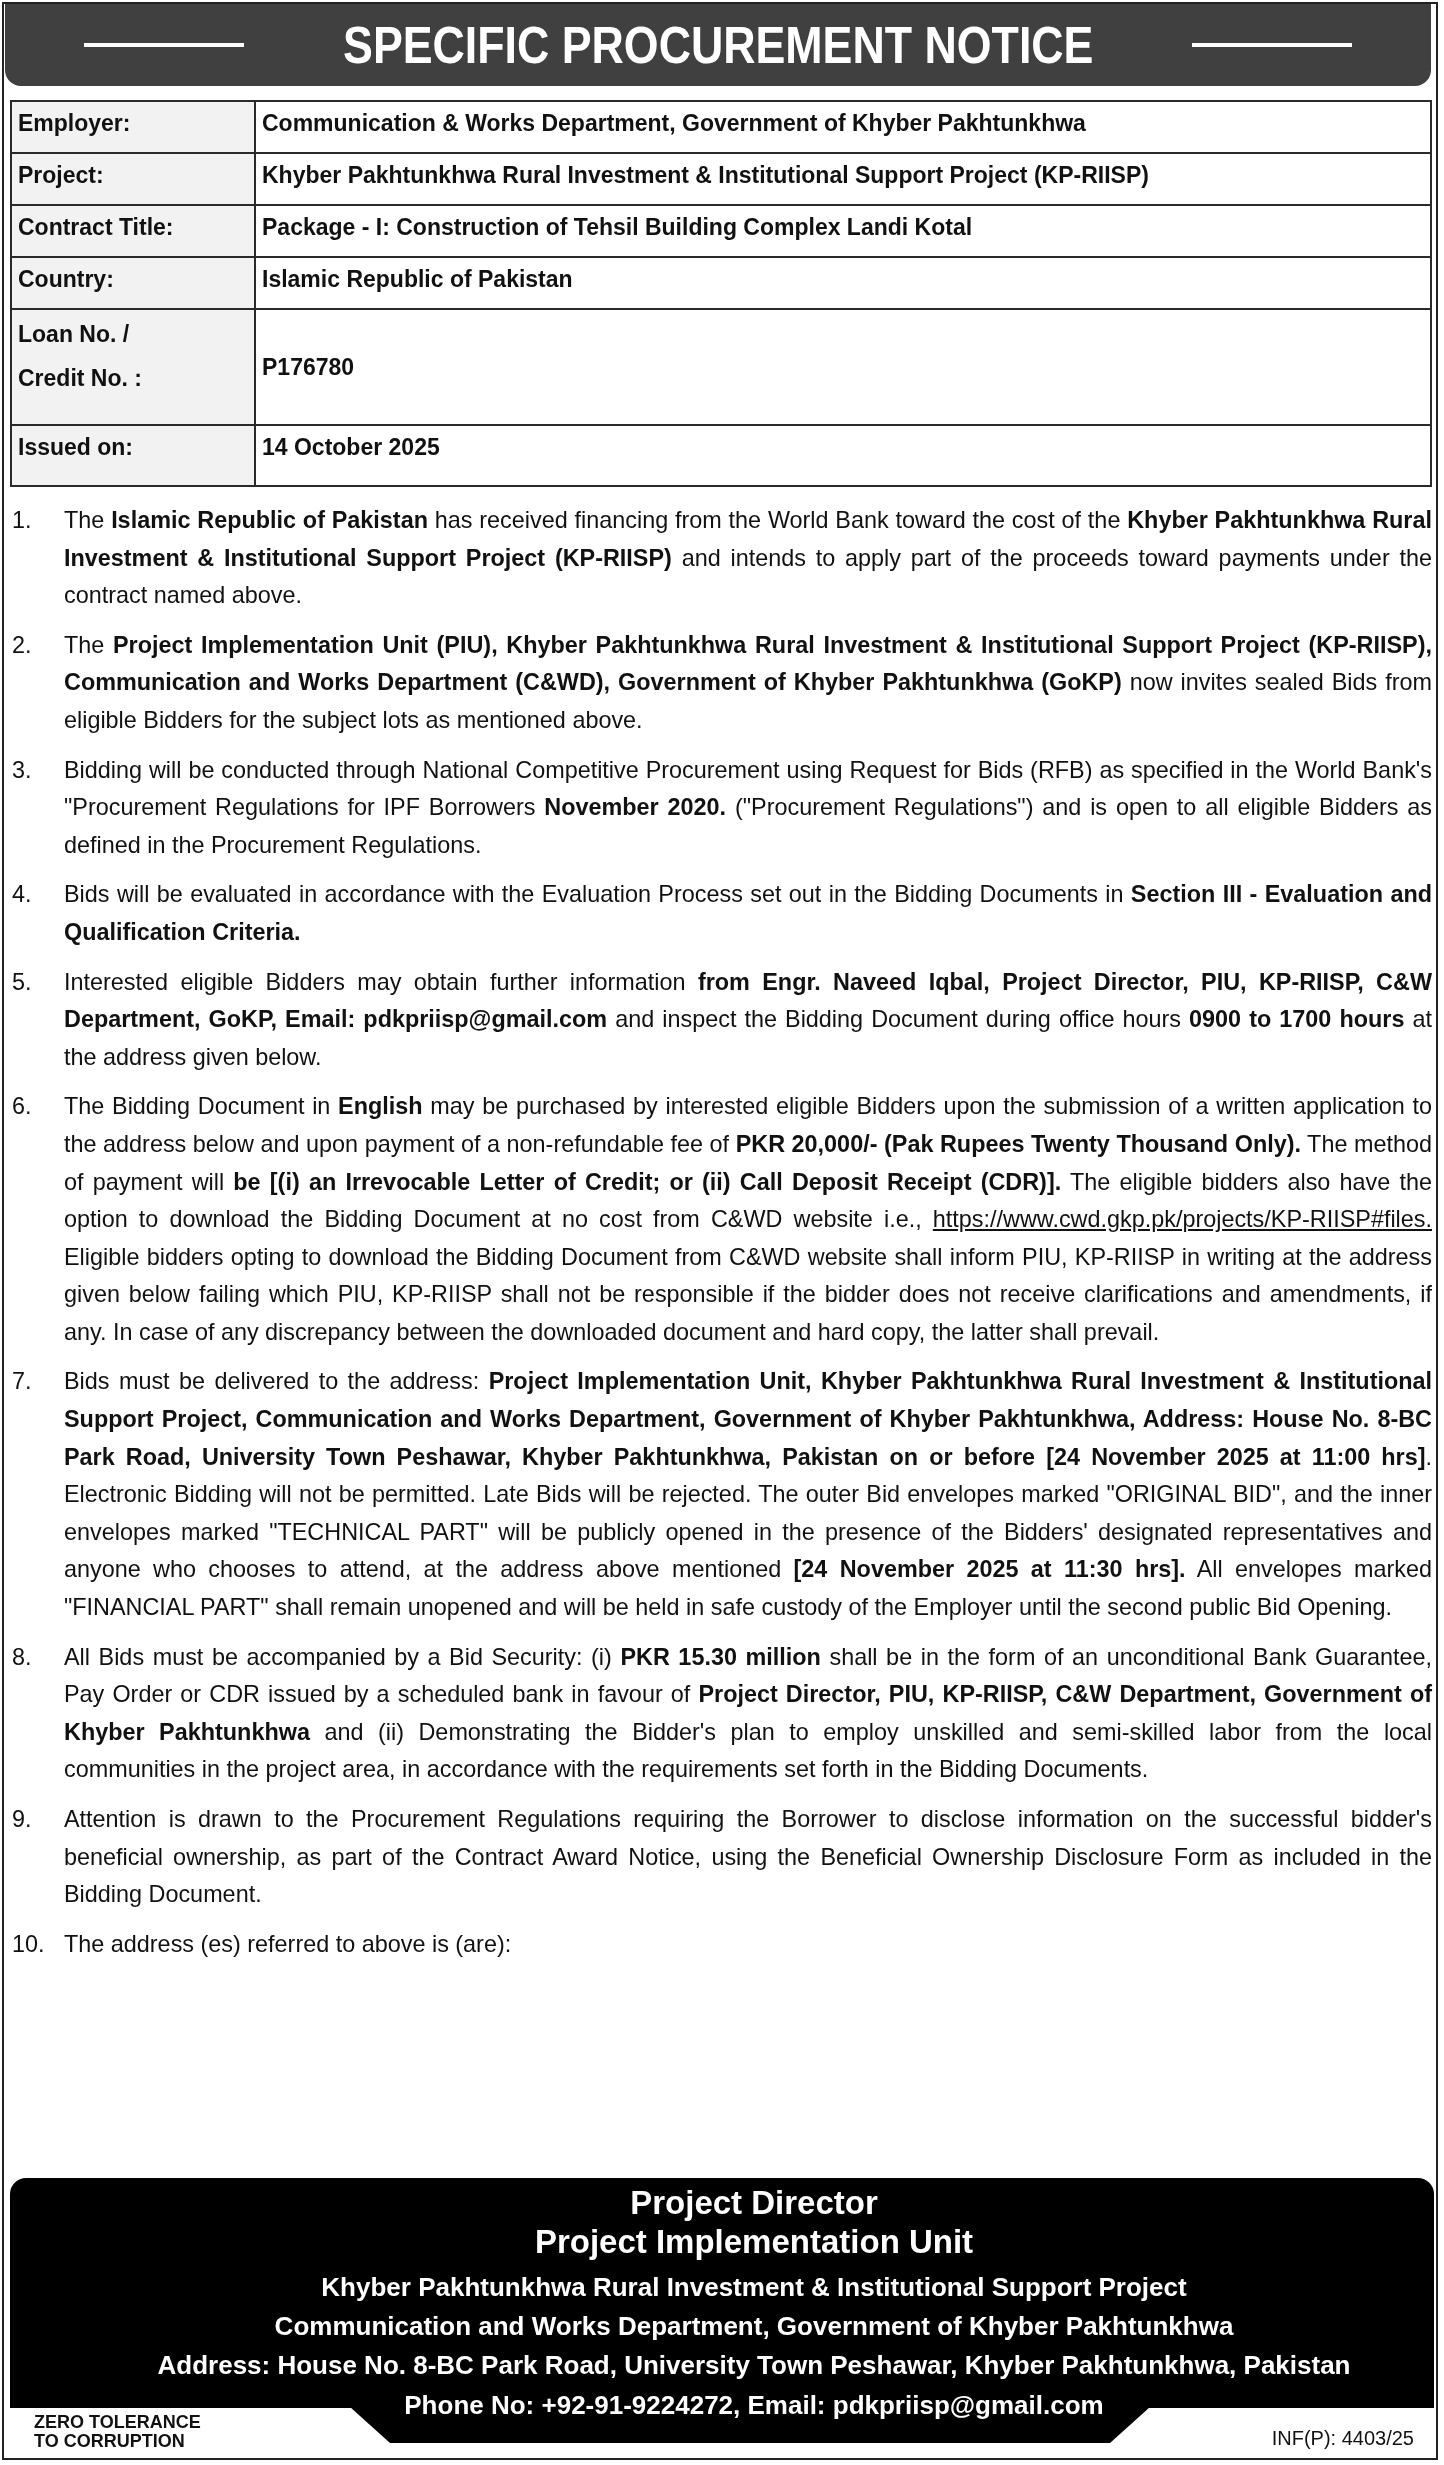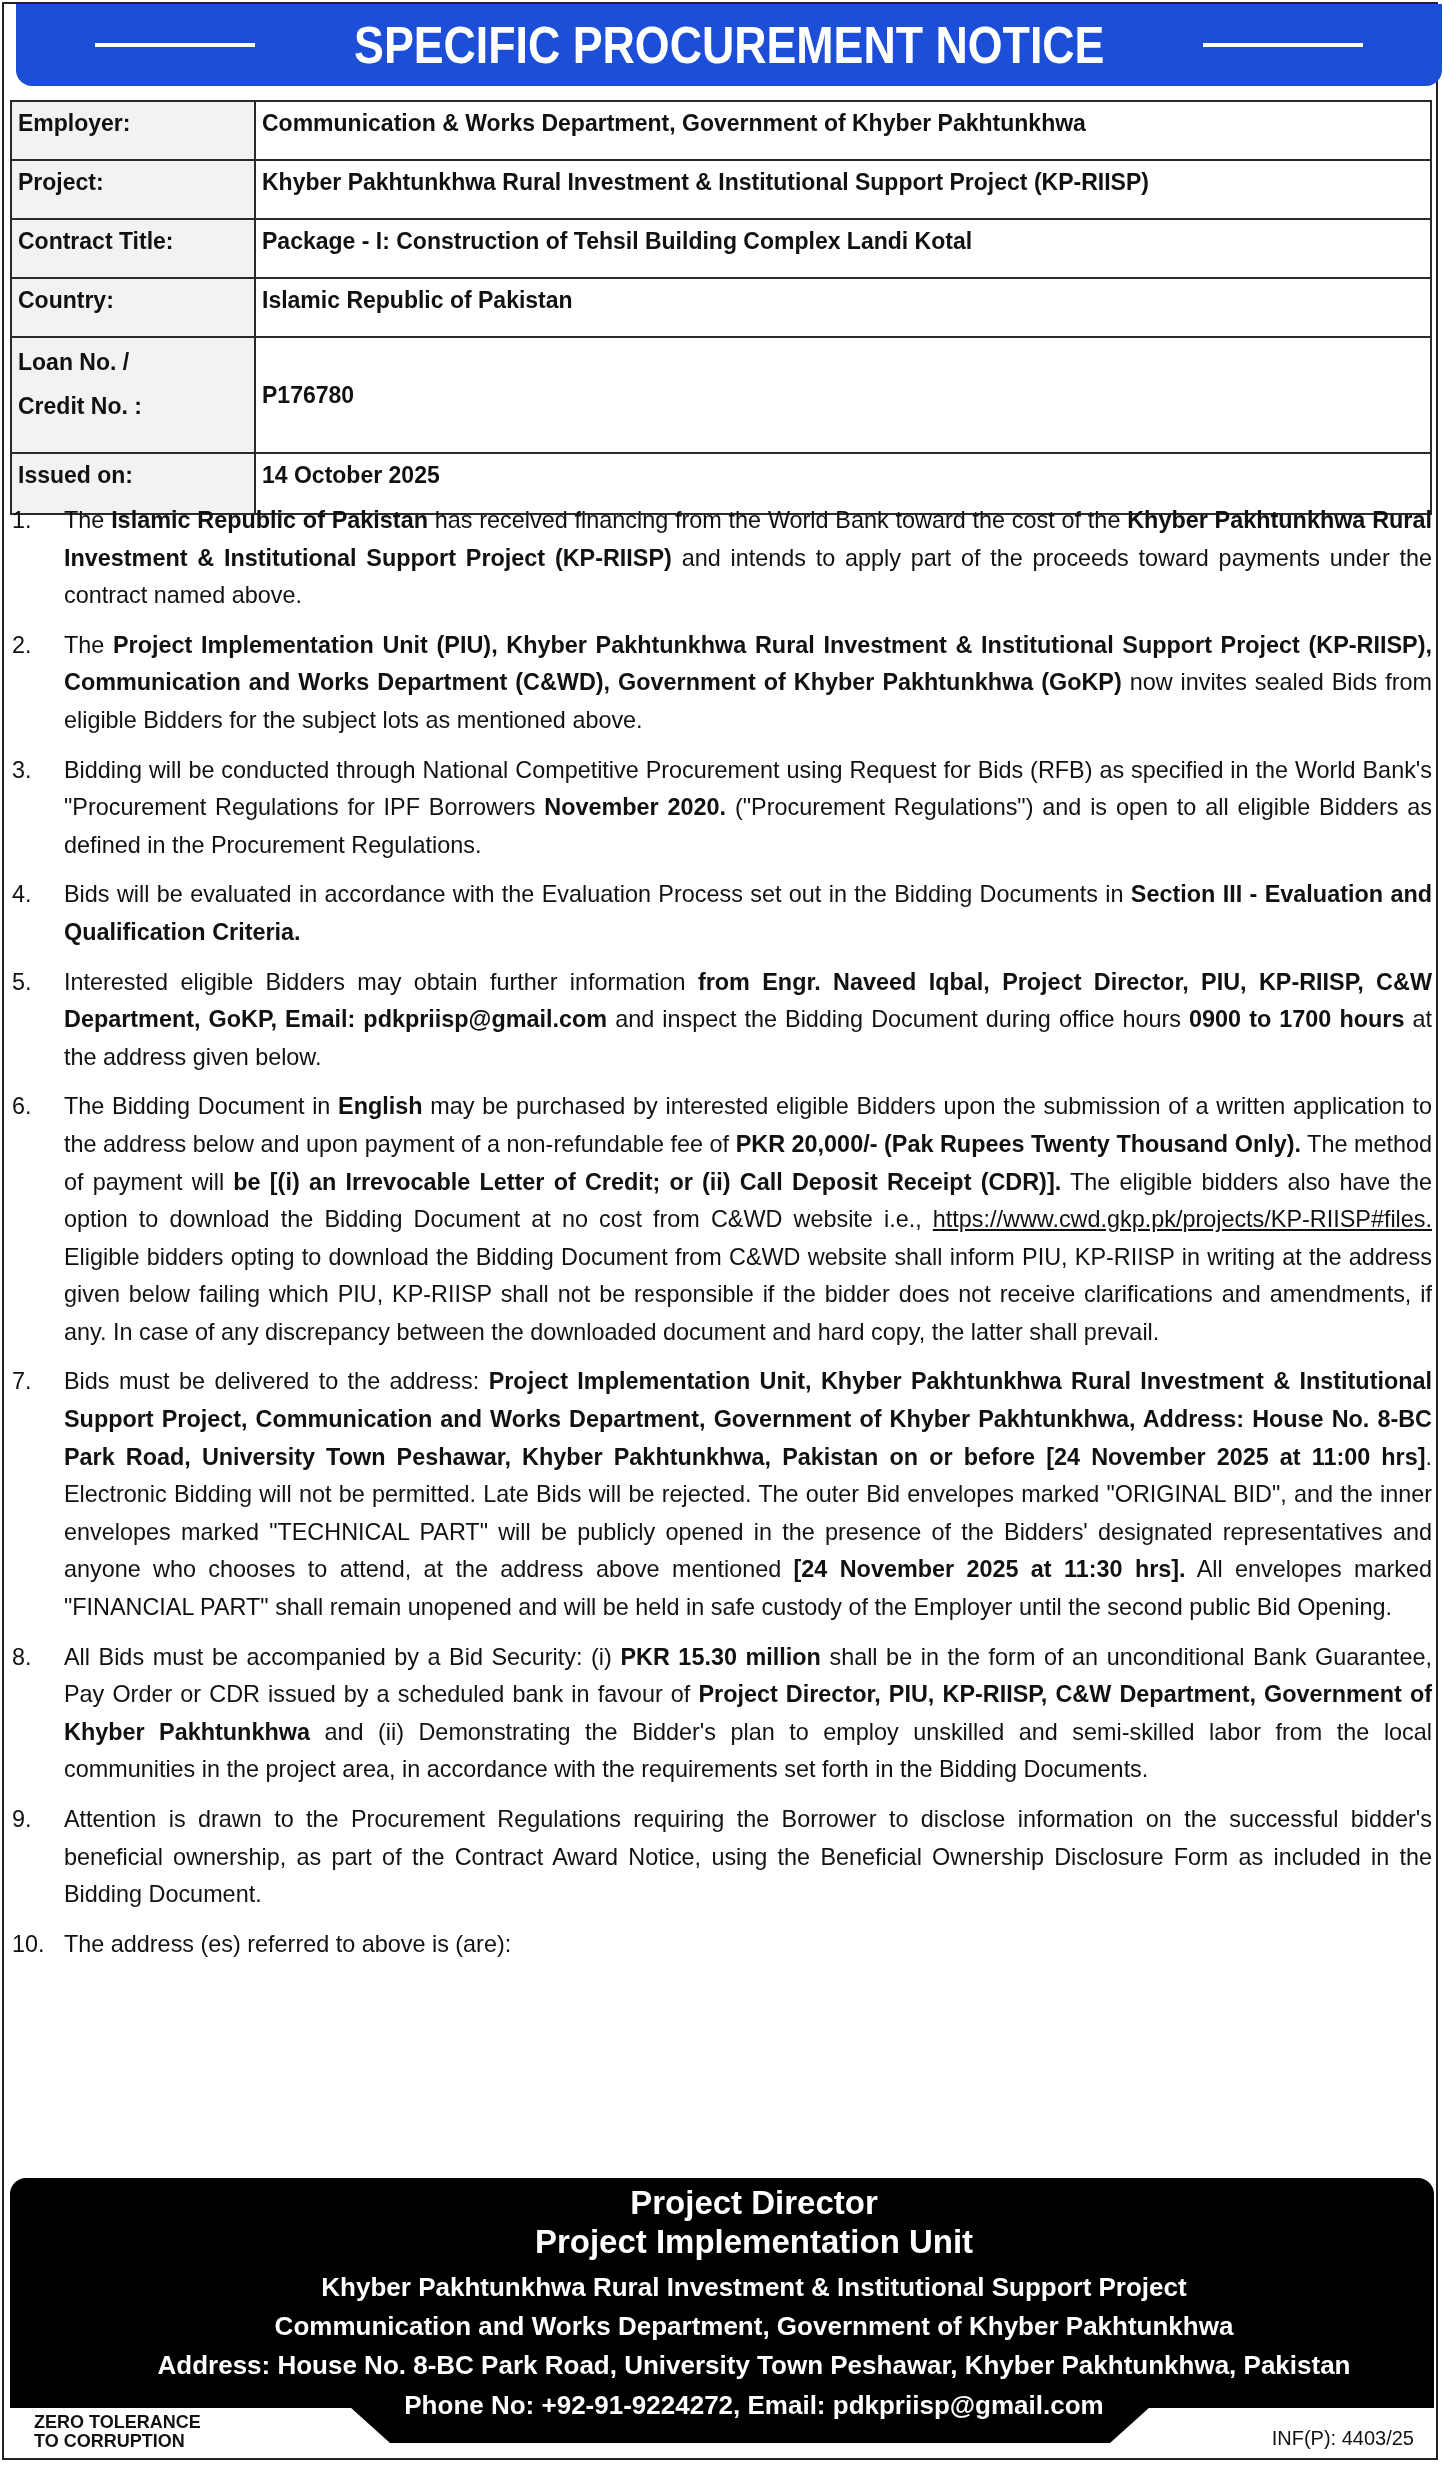--- a/index.html
+++ b/index.html
@@ -1,32 +1,32 @@
 <!DOCTYPE html>
 <html><head>
 <meta charset="utf-8">
 <style>
   html, body { margin: 0; padding: 0; background: #ffffff; }
   body { width: 1444px; height: 2465px; position: relative; overflow: hidden;
          font-family: "Liberation Sans", "DejaVu Sans", sans-serif; color: #111; }
   .page { position: absolute; left: 2px; top: 2px; width: 1436px; height: 2458px;
           border: 2px solid #222; box-sizing: border-box; }
-  .banner { position: absolute; left: 16px; top: 4px; width: 1426px; height: 82px;
-            background: #1d4ed8; border-radius: 0 0 16px 16px; display: flex;
+  .banner { position: absolute; left: 5px; top: 4px; width: 1426px; height: 82px;
+            background: #404040; border-radius: 0 0 16px 16px; display: flex;
             align-items: center; justify-content: center; }
   .banner .rule { width: 160px; height: 4px; background: #fff; margin: 0 38px; }
   .banner .title { color: #fff; font-family: "Liberation Sans Narrow", "Liberation Sans", sans-serif;
                    font-weight: bold; font-size: 52px; letter-spacing: 0px; white-space: nowrap;
                    transform: scaleX(0.86); }
   table.info { position: absolute; left: 10px; top: 100px; width: 1422px; border-collapse: collapse; }
   table.info td { border: 2px solid #2a2a2a; font-weight: bold; font-size: 23px;
                   vertical-align: top; padding: 8px 6px 0 6px; box-sizing: border-box; }
   table.info td.lbl { width: 244px; background: #f2f2f2; }
   table.info td.val { background: #fff; }
-  table.info tr.r { height: 59px; }
+  table.info tr.r { height: 52px; }
   table.info tr.loan { height: 116px; margin-top: 44px; }
   table.info tr.loan td.lbl { line-height: 44px; padding-top: 2px; }
   table.info tr.loan td.val { vertical-align: middle; padding-top: 0; }
   table.info tr.issued { height: 61px; }
   .paras { position: absolute; left: 12px; top: 502px; width: 1420px; }
   .para { position: relative; padding-left: 52px; font-size: 23.4px; line-height: 37.6px;
           text-align: justify; margin-bottom: 12px; }
   .para .num { position: absolute; left: 0; top: 0; }
   .para b { font-weight: bold; }
   .para .lnk { text-decoration: underline; }

